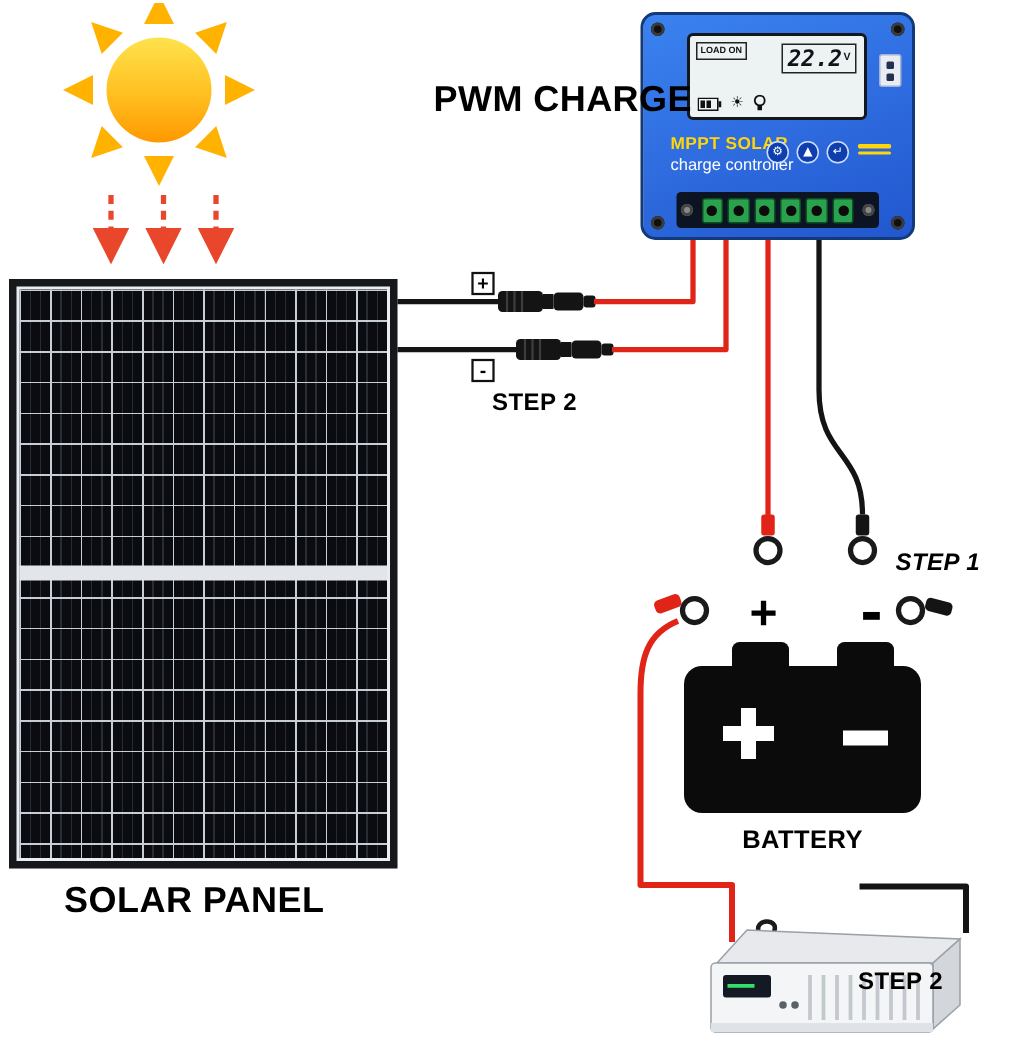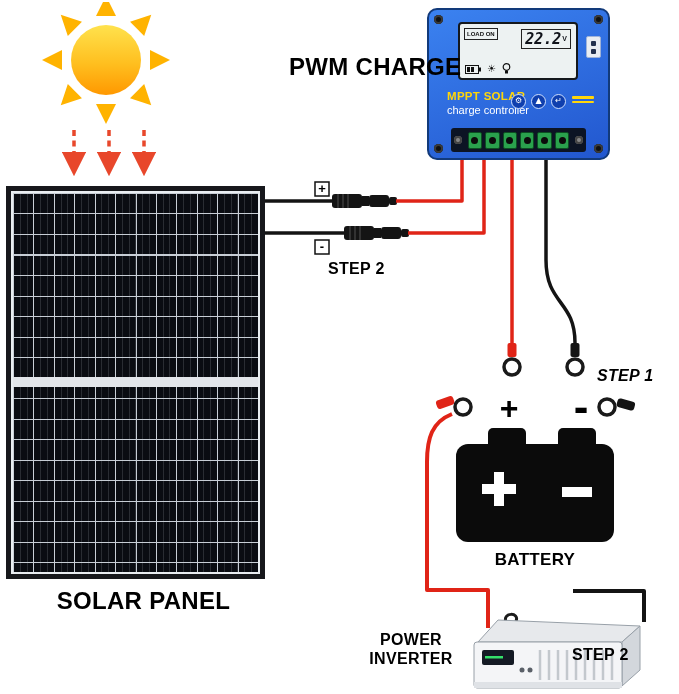--- a/index.html
+++ b/index.html
@@ -16,21 +16,21 @@
   #panel-cells{position:relative;width:100%;height:100%;background-color:#0a0c12;
     background-image:
       repeating-linear-gradient(to right, rgba(205,212,220,0.16) 0 1px, transparent 1px 6.8px),
       repeating-linear-gradient(to right, #c7cdd5 0 1px, transparent 1px 20.42px),
       repeating-linear-gradient(to bottom, #c7cdd5 0 1px, transparent 1px 20.5px);}
   #panel-divider{position:absolute;left:0;right:0;top:184px;height:10px;background:#e2e5ea;}
 
   
   .biglabel{font-weight:700;font-size:24px;line-height:22px;letter-spacing:.3px;z-index:3;}
   .steplabel{font-weight:700;font-size:16px;letter-spacing:.3px;z-index:3;margin-top:10px;}
-  #panel-label{left:14px;top:590px;width:259px;text-align:center;}
+  #panel-label{left:0;top:590px;width:259px;text-align:center;}
   #ctrl-title{left:289px;top:56px;}
   #battery-label{left:458px;top:549px;width:154px;text-align:center;font-size:17px;}
   #inv-label{left:352px;top:630px;width:118px;text-align:center;font-size:16px;line-height:19px;}
   #step1{left:597px;top:357px;font-style:italic;}
   #step2{left:328px;top:250px;}
   #step3{left:572px;top:636px;}
 
   
   #wires{left:0;top:0;width:679px;height:694px;z-index:1;}
 
@@ -266,18 +266,14 @@
       <polygon points="154,30 172,14 172,58 154,74" fill="#d3d7dc" stroke="#98a0a8"></polygon>
       <rect x="6" y="30" width="148" height="46" rx="3" fill="#f4f5f7" stroke="#98a0a8"></rect>
       <rect x="14" y="38" width="32" height="15" rx="2" fill="#141a24"></rect>
       <rect x="17" y="44" width="18" height="2.5" fill="#35e06a"></rect>
       <circle cx="54" cy="58" r="2.5" fill="#5a6068"></circle>
       <circle cx="62" cy="58" r="2.5" fill="#5a6068"></circle>
       <path d="M72,38 V68 M81,38 V68 M90,38 V68 M99,38 V68 M108,38 V68 M117,38 V68 M126,38 V68 M135,38 V68 M144,38 V68" stroke="#c3c8cd" stroke-width="2.5"></path>
       <rect x="6" y="70" width="148" height="6" fill="#dfe2e6"></rect>
     </svg>
   </div>
-  <div id="inv-label" class="abs biglabel">
-    <div>POWER</div>
-    <div>INVERTER</div>
-  </div>
 
 </div>
 
 </body></html>

